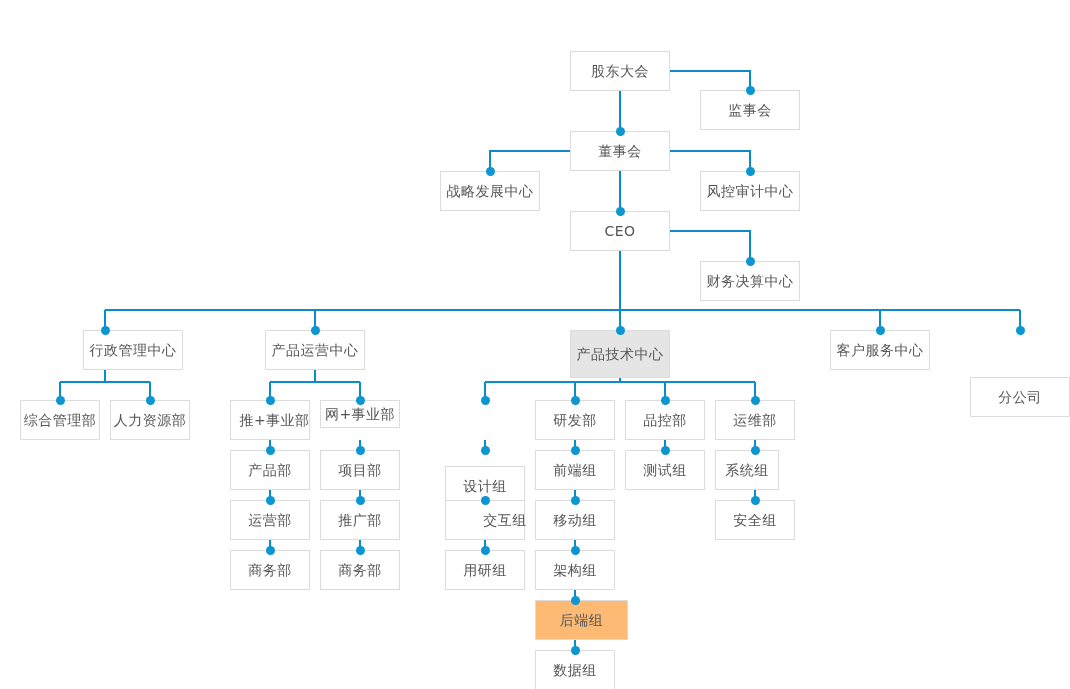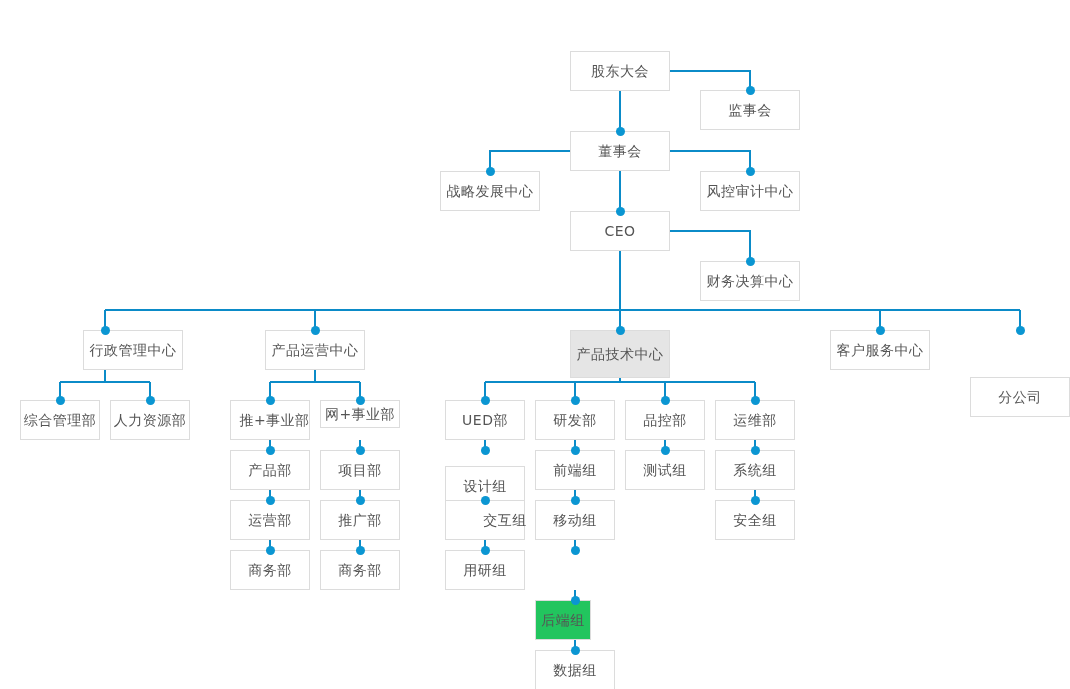--- a/index.html
+++ b/index.html
@@ -195,55 +195,55 @@
     </div>
     <div class="node-box" style="left: 320px; top: 450px; width: 80px; height: 40px; border-color: rgb(220, 220, 220); background: rgb(255, 255, 255); color: rgb(85, 85, 85);">
       <span>项目部</span>
     </div>
     <div class="node-box" style="left: 320px; top: 500px; width: 80px; height: 40px; border-color: rgb(220, 220, 220); background: rgb(255, 255, 255); color: rgb(85, 85, 85);">
       <span>推广部</span>
     </div>
     <div class="node-box" style="left: 320px; top: 550px; width: 80px; height: 40px; border-color: rgb(220, 220, 220); background: rgb(255, 255, 255); color: rgb(85, 85, 85);">
       <span>商务部</span>
     </div>
-    <div class="node-box" style="left: 445px; top: 400px; width: 80px; height: 40px; border-color: rgb(220, 220, 220); background: rgb(255, 255, 255); color: rgb(85, 85, 85);">
-      <span>UED部</span>
-    </div>
     <div class="node-box" style="left: 445px; top: 466px; width: 80px; height: 40px; border-color: rgb(220, 220, 220); background: rgb(255, 255, 255); color: rgb(85, 85, 85);">
       <span>设计组</span>
     </div>
     <div class="node-box" style="left: 445px; top: 500px; width: 80px; height: 40px; border-color: rgb(220, 220, 220); background: rgb(255, 255, 255); color: rgb(85, 85, 85); padding-left: 40px;">
       <span>交互组</span>
     </div>
     <div class="node-box" style="left: 445px; top: 550px; width: 80px; height: 40px; border-color: rgb(220, 220, 220); background: rgb(255, 255, 255); color: rgb(85, 85, 85);">
       <span>用研组</span>
     </div>
     <div class="node-box" style="left: 535px; top: 400px; width: 80px; height: 40px; border-color: rgb(220, 220, 220); background: rgb(255, 255, 255); color: rgb(85, 85, 85);">
       <span>研发部</span>
     </div>
     <div class="node-box" style="left: 535px; top: 450px; width: 80px; height: 40px; border-color: rgb(220, 220, 220); background: rgb(255, 255, 255); color: rgb(85, 85, 85);">
       <span>前端组</span>
     </div>
     <div class="node-box" style="left: 535px; top: 500px; width: 80px; height: 40px; border-color: rgb(220, 220, 220); background: rgb(255, 255, 255); color: rgb(85, 85, 85);">
       <span>移动组</span>
     </div>
-    <div class="node-box" style="left: 535px; top: 600px; width: 56px; height: 40px; border-color: rgb(220, 220, 220); background: #22c55e; color: rgb(85, 85, 85);">
+    <div class="node-box" style="left: 535px; top: 550px; width: 80px; height: 40px; border-color: rgb(220, 220, 220); background: rgb(255, 255, 255); color: rgb(85, 85, 85);">
+      <span>架构组</span>
+    </div>
+    <div class="node-box" style="left: 535px; top: 600px; width: 93px; height: 40px; border-color: rgb(220, 220, 220); background: #fdba74; color: rgb(85, 85, 85);">
       <span>后端组</span>
     </div>
     <div class="node-box" style="left: 535px; top: 650px; width: 80px; height: 40px; border-color: rgb(220, 220, 220); background: rgb(255, 255, 255); color: rgb(85, 85, 85);">
       <span>数据组</span>
     </div>
     <div class="node-box" style="left: 625px; top: 400px; width: 80px; height: 40px; border-color: rgb(220, 220, 220); background: rgb(255, 255, 255); color: rgb(85, 85, 85);">
       <span>品控部</span>
     </div>
     <div class="node-box" style="left: 625px; top: 450px; width: 80px; height: 40px; border-color: rgb(220, 220, 220); background: rgb(255, 255, 255); color: rgb(85, 85, 85);">
       <span>测试组</span>
     </div>
     <div class="node-box" style="left: 715px; top: 400px; width: 80px; height: 40px; border-color: rgb(220, 220, 220); background: rgb(255, 255, 255); color: rgb(85, 85, 85);">
       <span>运维部</span>
     </div>
-    <div class="node-box" style="left: 715px; top: 450px; width: 80px; height: 40px; border-color: rgb(220, 220, 220); background: rgb(255, 255, 255); color: rgb(85, 85, 85);">
+    <div class="node-box" style="left: 715px; top: 450px; width: 64px; height: 40px; border-color: rgb(220, 220, 220); background: rgb(255, 255, 255); color: rgb(85, 85, 85);">
       <span>系统组</span>
     </div>
     <div class="node-box" style="left: 715px; top: 500px; width: 80px; height: 40px; border-color: rgb(220, 220, 220); background: rgb(255, 255, 255); color: rgb(85, 85, 85);">
       <span>安全组</span>
     </div>
   </div>
 
 </body></html>

